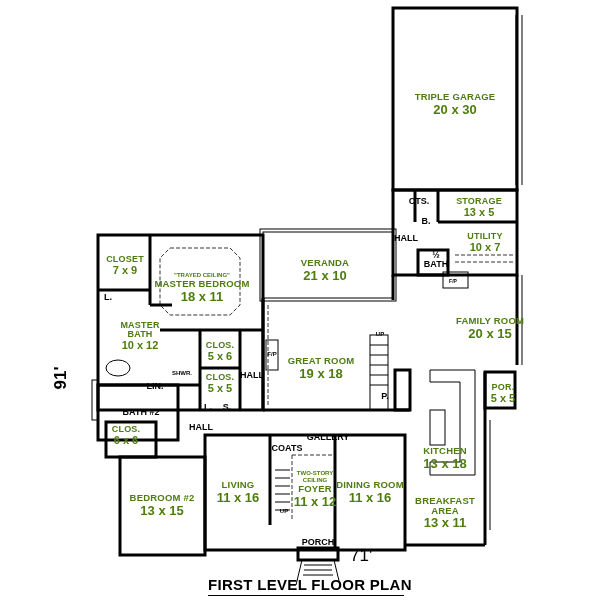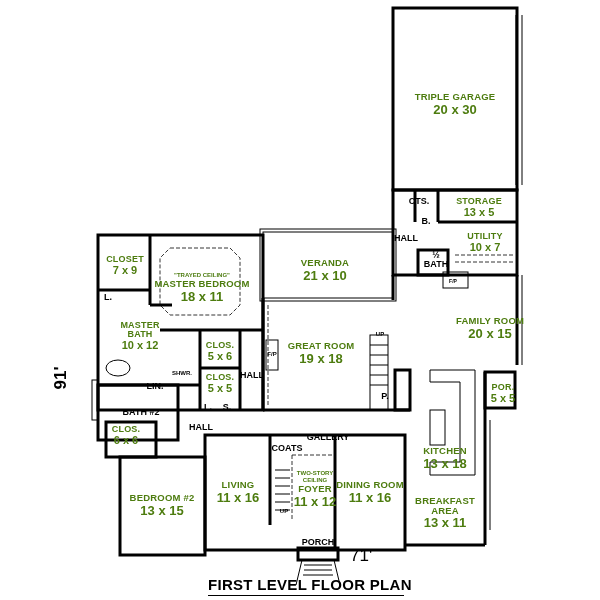--- a/index.html
+++ b/index.html
@@ -175,21 +175,21 @@
 <div class="tiny" style="left:208px;top:402px">L.</div>
 <div class="tiny" style="left:227px;top:402px">S.</div>
 <div class="tiny" style="left:252px;top:370px">HALL</div>
 <div class="tiny" style="left:201px;top:422px">HALL</div>
 <div class="tiny" style="left:141px;top:407px">BATH #2</div>
 <div class="lbl small" style="left:126px;top:425px">
   <span class="n">CLOS.</span>
   <span class="d">6 x 6</span>
 </div>
 <div class="tiny" style="left:272px;top:351px;font-size:6px">F/P</div>
-<div class="lbl" style="left:321px;top:341px">
+<div class="lbl" style="left:321px;top:356px">
   <span class="n">GREAT ROOM</span>
   <span class="d">19 x 18</span>
 </div>
 <div class="tiny" style="left:380px;top:331px;font-size:6px">UP</div>
 <div class="tiny" style="left:385px;top:391px">P.</div>
 <div class="tiny" style="left:328px;top:432px">GALLERY</div>
 <div class="tiny" style="left:287px;top:443px">COATS</div>
 <div class="lbl" style="left:315px;top:470px">
   <span class="s">TWO-STORY</span>
   <span class="s">CEILING</span>

